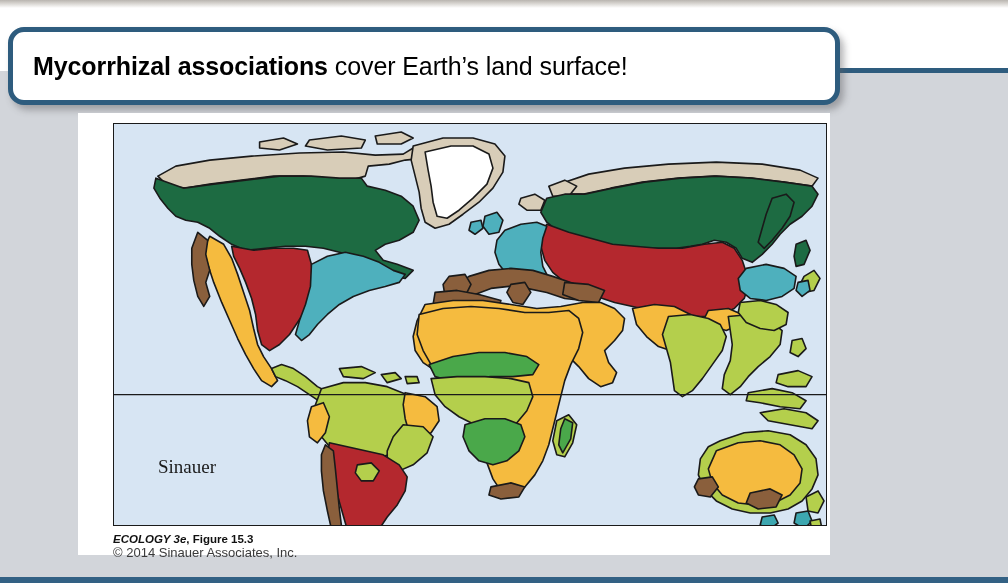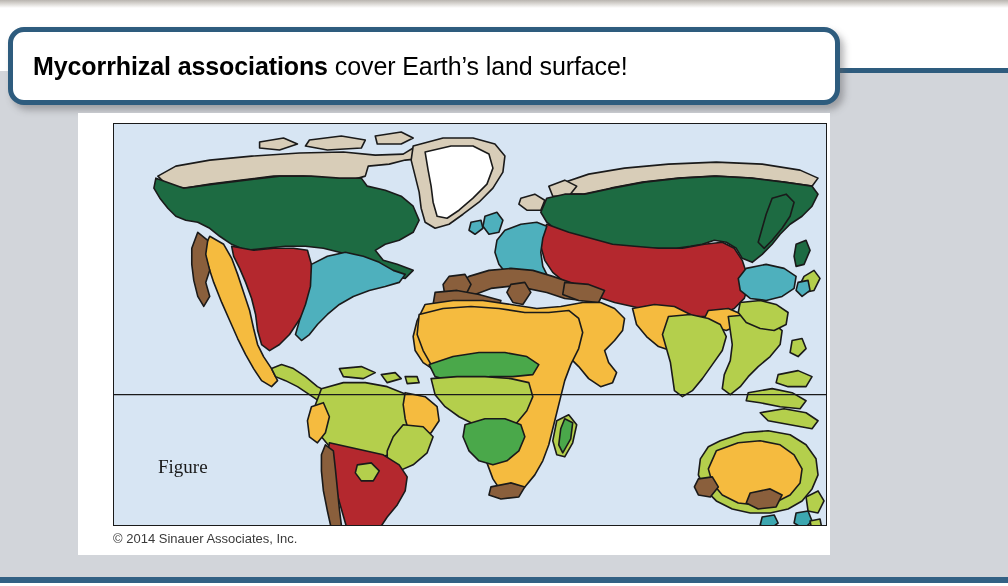--- a/index.html
+++ b/index.html
@@ -206,24 +206,25 @@
           <path fill="#3da7b0" d="M650,392 L662,390 L666,398 L658,404 L648,400 Z"></path>
           <path fill="#b4cf4c" d="M694,372 L706,366 L712,376 L706,388 L696,386 Z"></path>
           <path fill="#3da7b0" d="M684,388 L696,386 L700,396 L692,404 L682,398 Z"></path>
           <path fill="#b4cf4c" d="M698,396 L708,394 L710,404 L700,406 Z"></path>
 
         </g>
 
         <line x1="0" y1="270" x2="714" y2="270" stroke="#1a1a1a" stroke-width="1.3"></line>
       </svg>
 
-      <div id="equator-label">Figure</div>
+      <div id="equator-label">Sinauer</div>
     </div>
 
     <div id="credit">
+      <div id="credit-line1"><span class="ital">ECOLOGY 3e</span><span>, Figure 15.3</span></div>
       <div id="credit-line2">© 2014 Sinauer Associates, Inc.</div>
     </div>
 
   </div>
 
   <div id="bottom-band"></div>
   <div id="bottom-rule"></div>
   <div id="bottom-rule-shadow"></div>
 
 </div>

